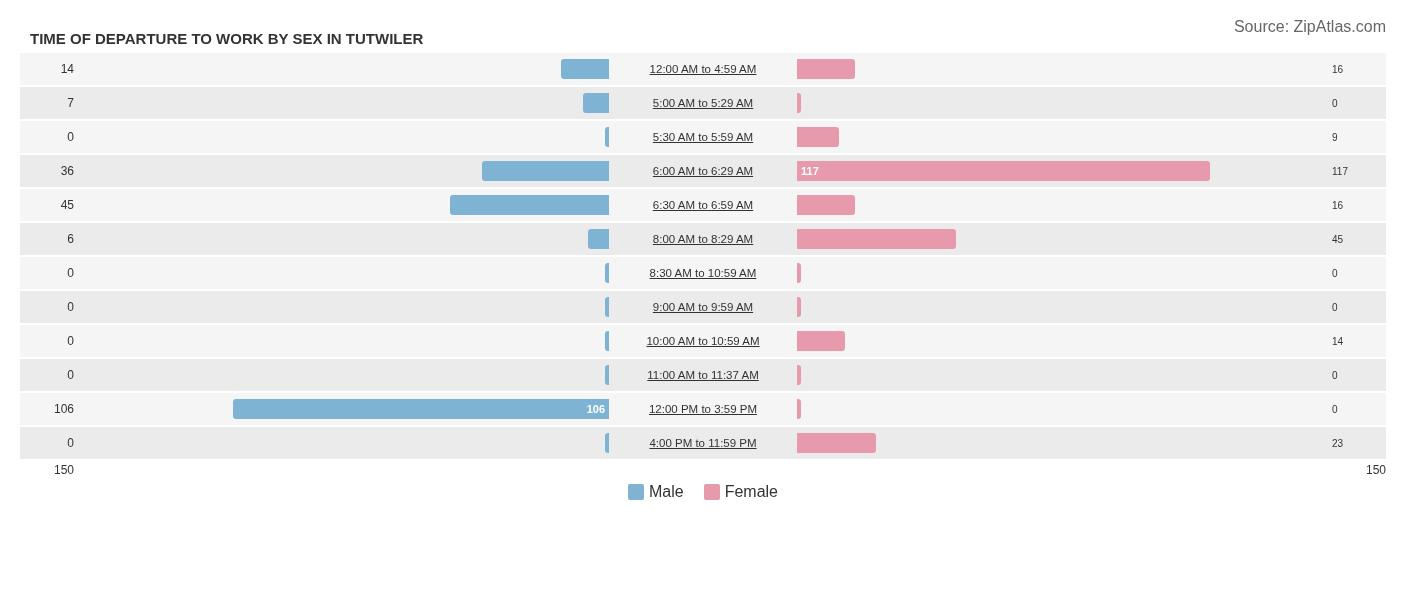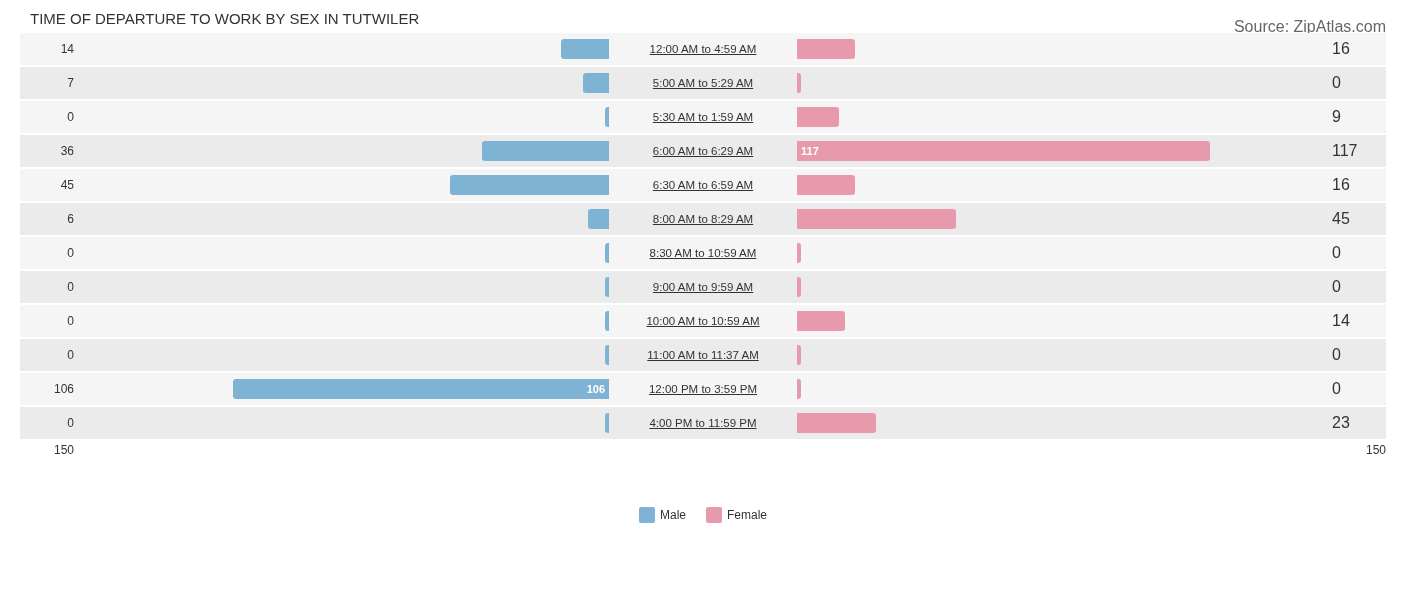--- a/index.html
+++ b/index.html
@@ -11,25 +11,26 @@
       overflow: hidden;
     }
     .chart-container {
       position: relative;
       width: 1406px;
       height: 595px;
       padding: 10px 20px 40px 20px;
     }
     .chart-title {
       font-size: 15px;
-      font-weight: normal;
+      font-weight: bold;
       color: #333;
       text-align: left;
       margin-bottom: 6px;
       padding-left: 10px;
+      margin-top: 20px;
     }
     .source-text {
       position: absolute;
       top: 18px;
       right: 20px;
       font-size: 16px;
       color: #666;
       margin-left: 36px;
     }
     .chart-area {
@@ -111,21 +112,21 @@
       justify-content: flex-start;
       padding-left: 4px;
       font-size: 11px;
       color: #fff;
       font-weight: bold;
       min-width: 0;
     }
     .right-val {
       width: 60px;
       text-align: left;
-      font-size: 16px;
+      font-size: 10px;
       color: #333;
       padding-left: 6px;
       flex-shrink: 0;
     }
     .axis-row {
       display: flex;
       align-items: center;
       margin-top: 4px;
     }
     .axis-left {
@@ -147,23 +148,22 @@
       display: flex;
       justify-content: center;
       align-items: center;
       gap: 20px;
       margin-top: 6px;
     }
     .legend-item {
       display: flex;
       align-items: center;
       gap: 5px;
-      font-size: 12px;
-      color: #333;
-      margin-top: 44px;
+      font-size: 16px;
+      color: #333;
     }
     .legend-box {
       width: 16px;
       height: 16px;
       border-radius: 2px;
     }
   </style>
 </head>
 <body>
 
@@ -198,21 +198,21 @@
           </div>
         </div>
         <div class="right-val">0</div>
       </div>
       <div class="row">
         <div class="left-val">0</div>
         <div class="bars-area">
           <div class="left-bar-wrap">
             <div class="bar-blue" style="width: 0%;"></div>
           </div>
-          <div class="label-center">5:30 AM to 1:59 AM</div>
+          <div class="label-center">5:30 AM to 5:59 AM</div>
           <div class="right-bar-wrap">
             <div class="bar-pink" style="width: 8%;"></div>
           </div>
         </div>
         <div class="right-val">9</div>
       </div>
       <div class="row">
         <div class="left-val">36</div>
         <div class="bars-area">
           <div class="left-bar-wrap">

